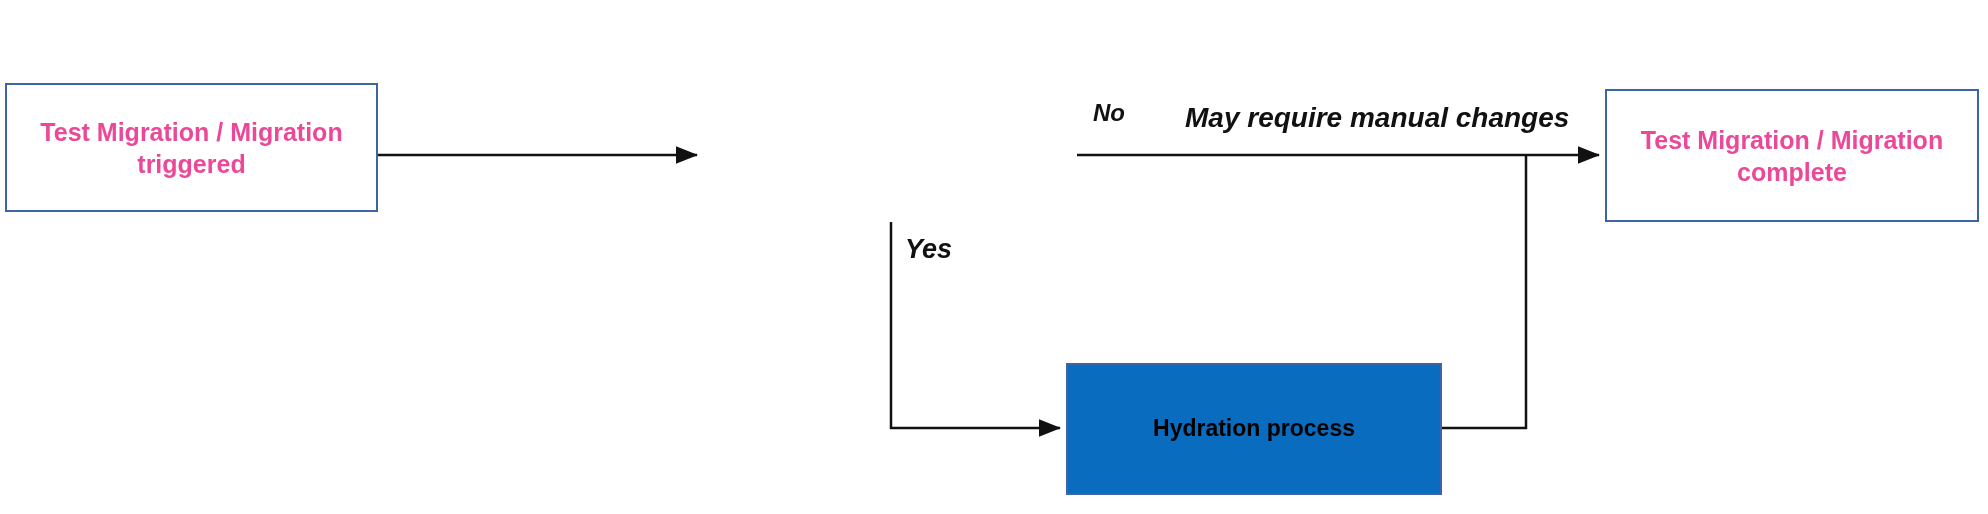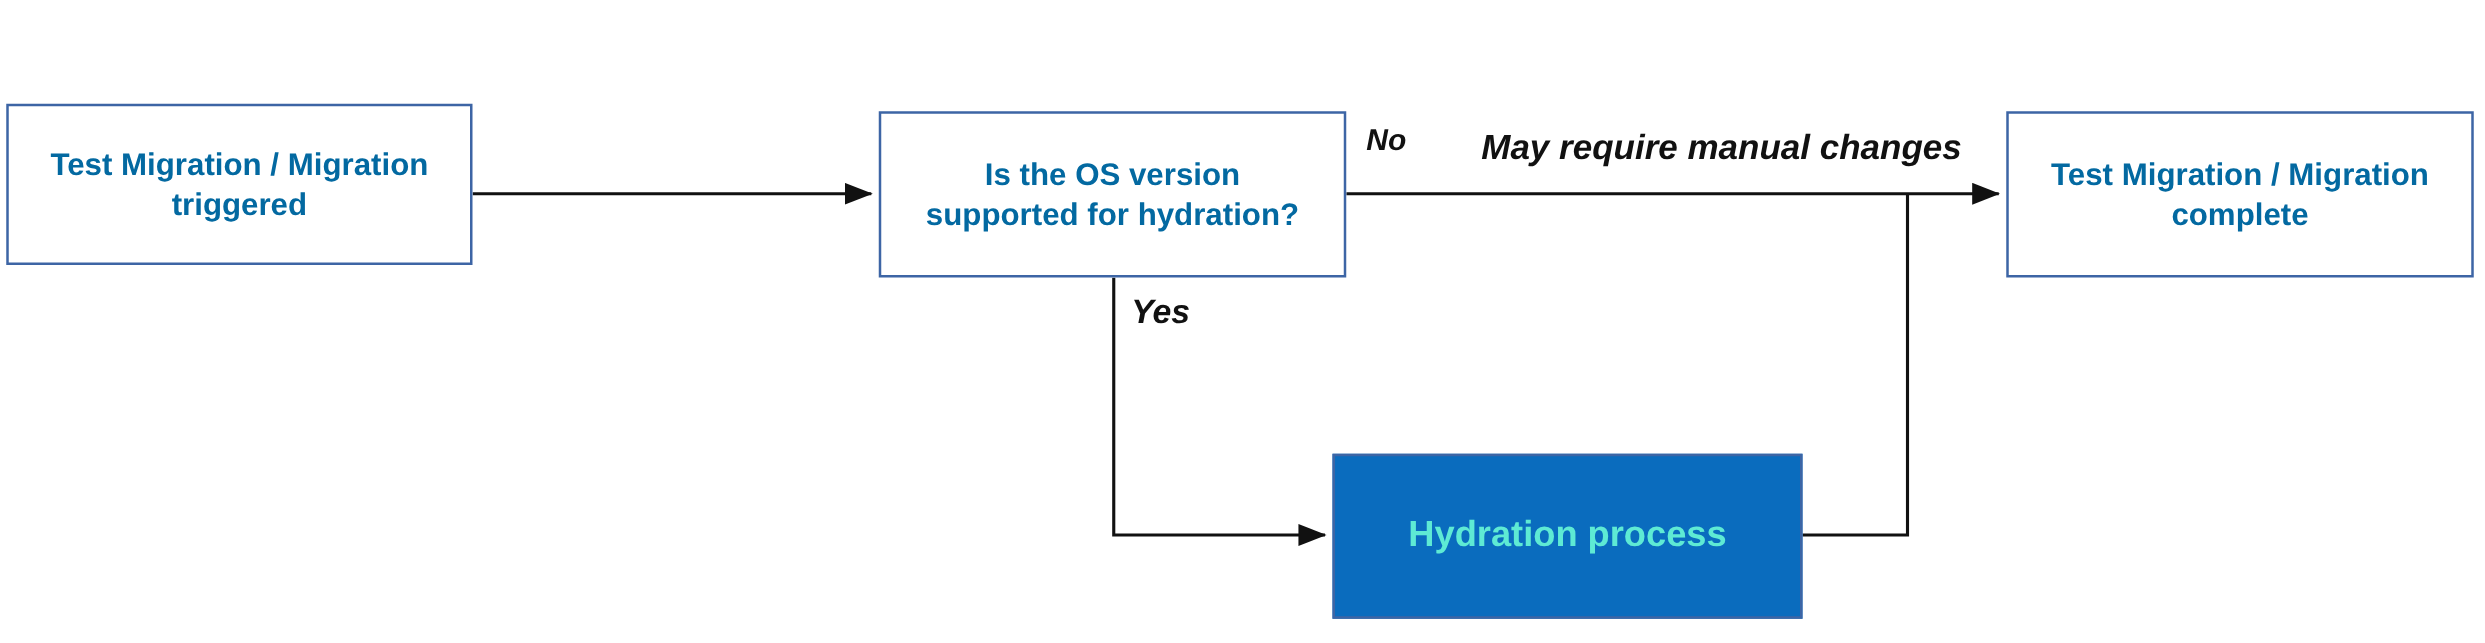--- a/index.html
+++ b/index.html
@@ -22,30 +22,30 @@
     box-sizing: border-box;
     display: flex;
     align-items: center;
     justify-content: center;
     text-align: center;
     line-height: 1.28;
   }
   .node-outline {
     background: #ffffff;
     border: 2px solid #3d65a5;
-    color: #0369a1;
+    color: #ec4899;
     font-weight: bold;
     font-size: 25px;
   }
   .node-filled {
     background: #0a6cbe;
     border: 2px solid #3d65a5;
-    color: #5eead4;
+    color: #000000;
     font-weight: bold;
-    font-size: 29px;
+    font-size: 23px;
   }
   .node-label {
     display: block;
     padding: 0 10px;
     white-space: pre-line;
   }
 
   #box-start   { left: 5px;    top: 83px;  width: 373px; height: 129px; }
   #box-decision{ left: 703px;  top: 89px;  width: 374px; height: 133px; }
   #box-hydration{left: 1066px; top: 363px; width: 376px; height: 132px; }
@@ -91,24 +91,20 @@
     <path d="M 891 222 L 891 428 L 1060 428" fill="none" stroke="#111111" stroke-width="2.5" marker-end="url(#arrowhead)"></path>
 
     <path d="M 1442 428 L 1526 428 L 1526 155" fill="none" stroke="#111111" stroke-width="2.5"></path>
   </svg>
 
   <div class="node node-outline" id="box-start">
     <span class="node-label">Test Migration / Migration
 triggered</span>
   </div>
 
-  <div class="node node-outline" id="box-decision">
-    <span class="node-label">Is the OS version
-supported for hydration?</span>
-  </div>
 
   <div class="node node-filled" id="box-hydration">
     <span class="node-label">Hydration process</span>
   </div>
 
   <div class="node node-outline" id="box-complete">
     <span class="node-label">Test Migration / Migration
 complete</span>
   </div>
 

